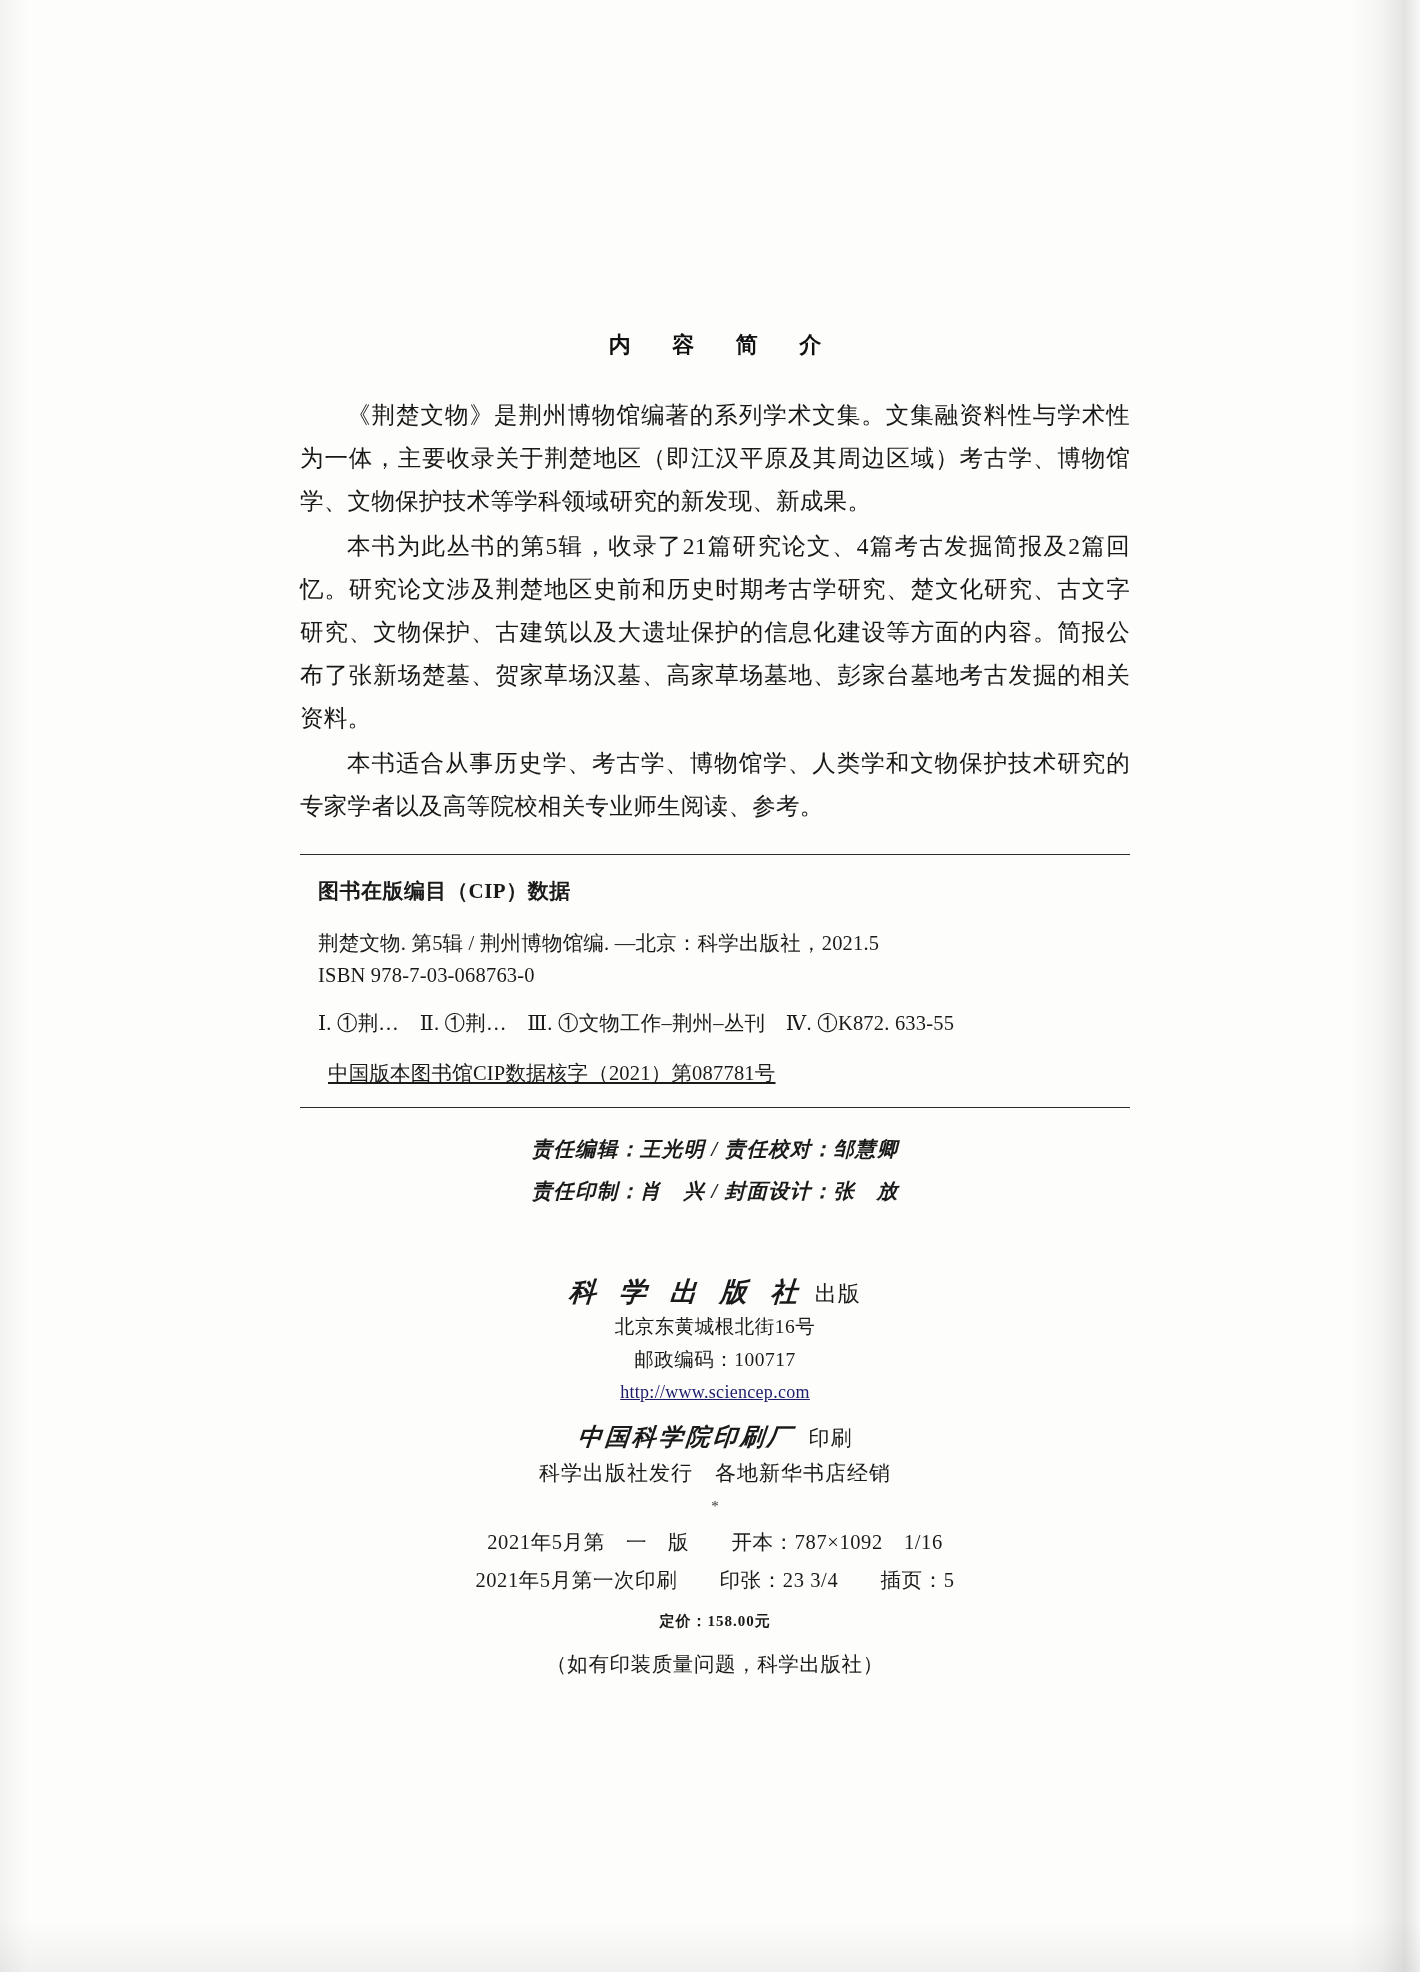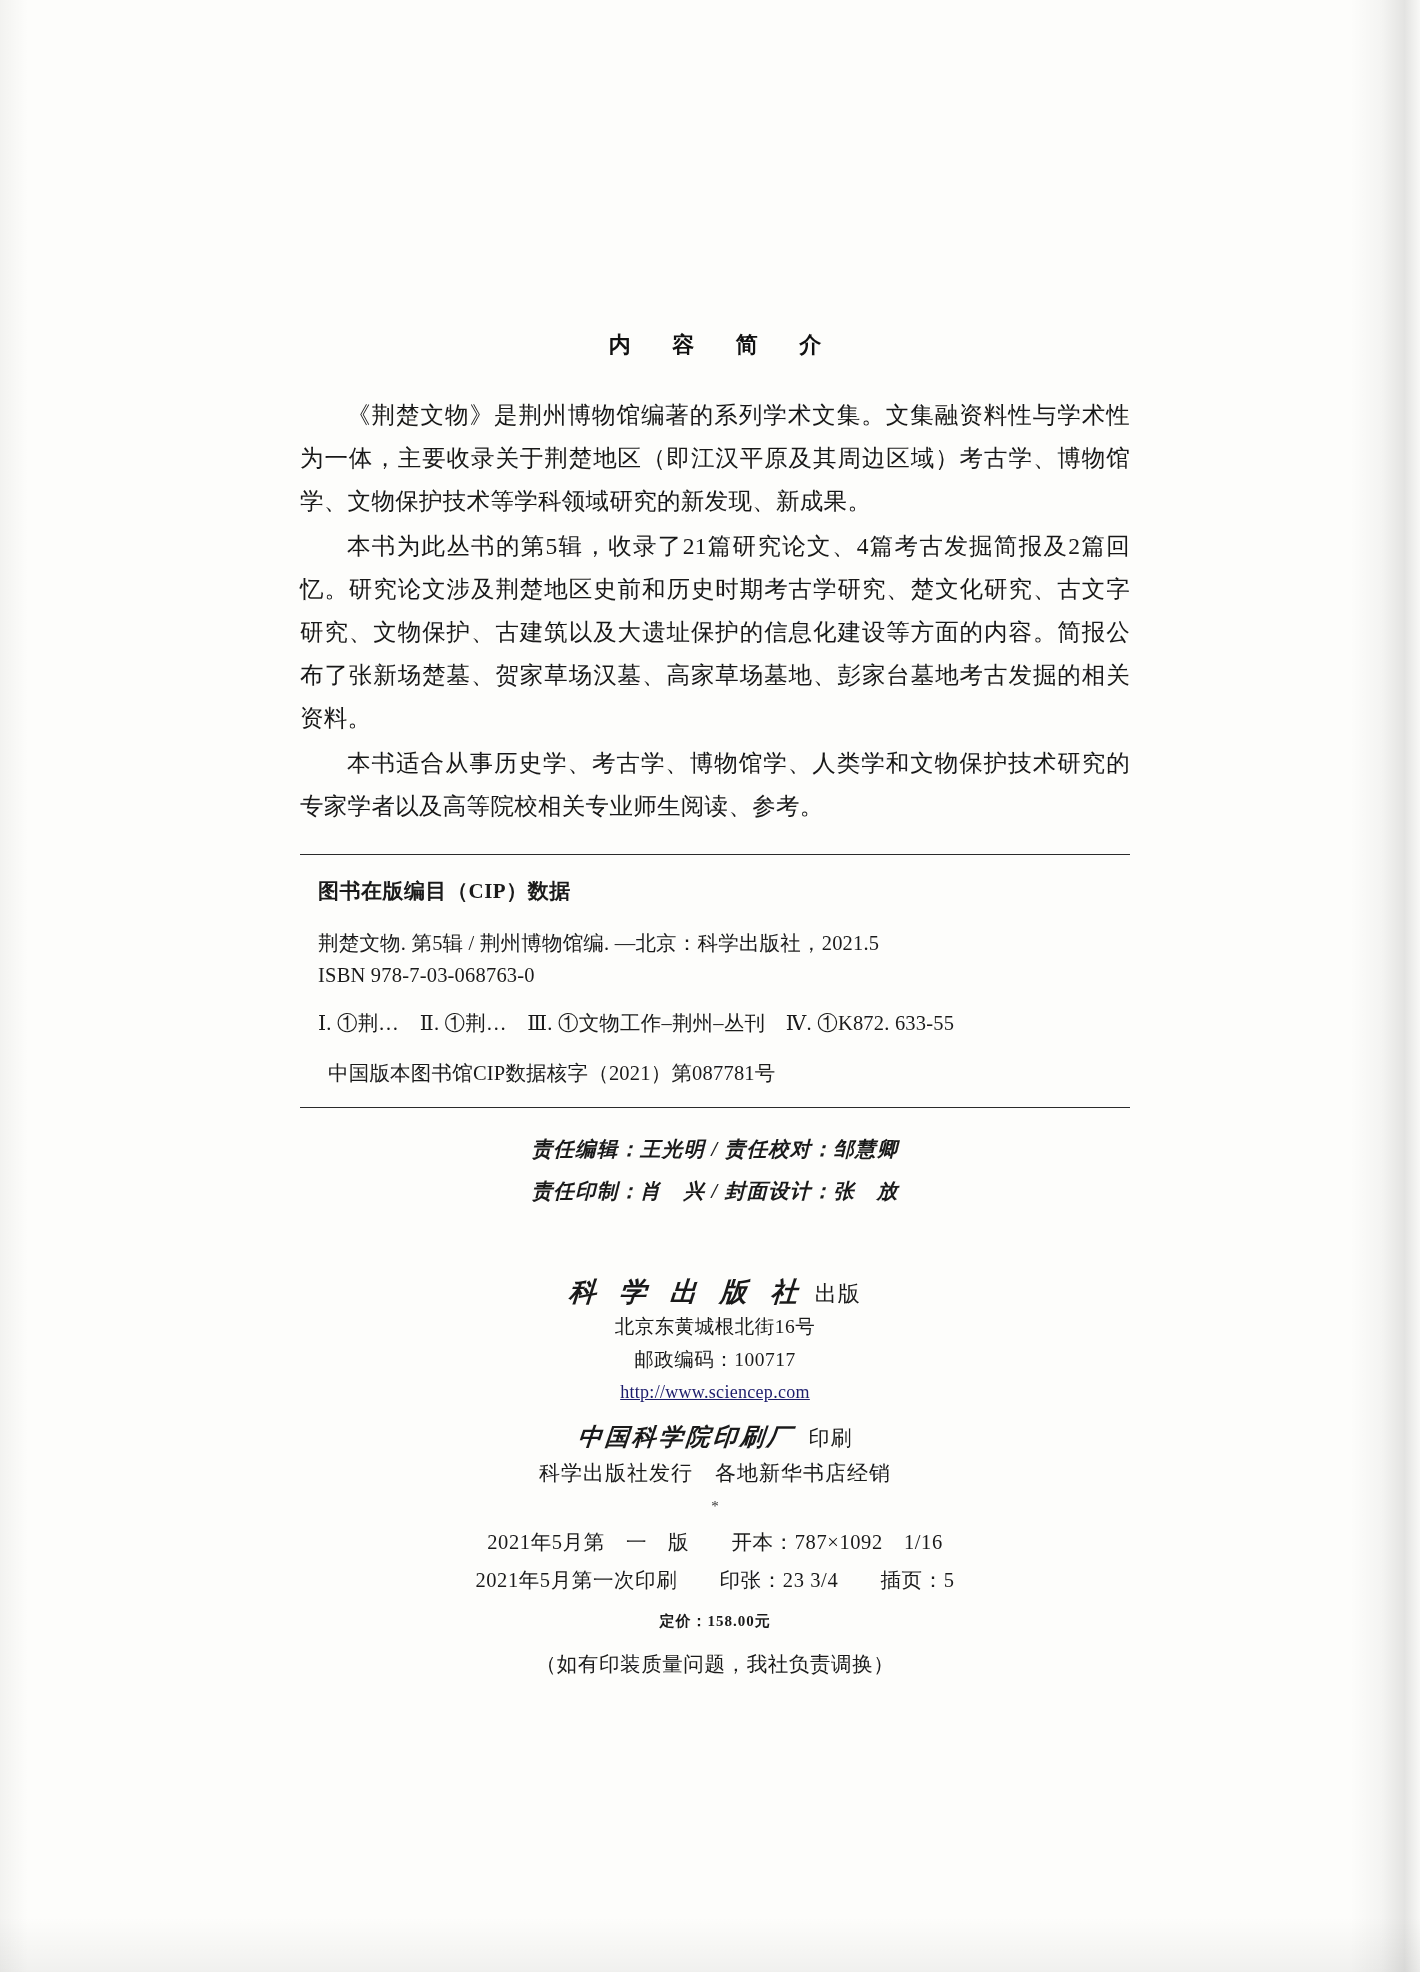--- a/index.html
+++ b/index.html
@@ -96,20 +96,21 @@
     line-height: 32px;
     margin-left: 18px;
     letter-spacing: 0.2px;
   }
   .cip-core {
     font-size: 20.5px;
     line-height: 32px;
     margin-left: 28px;
     margin-top: 18px;
     letter-spacing: 0.2px;
+    text-decoration: underline;
   }
   .rule-thin {
     border: none;
     border-top: 1.4px solid #2a2a2a;
     margin: 18px 0 0 0;
   }
 
   
   .credits {
     text-align: center;
@@ -263,17 +264,17 @@
         <span class="printer-logo">中国科学院印刷厂</span><span class="printer-suffix">印刷</span>
       </div>
       <div class="distrib-line">科学出版社发行　各地新华书店经销</div>
       <div class="star">*</div>
     </div>
 
     <div class="print-details">
       <div class="row">2021年5月第　一　版　　开本：787×1092　1/16</div>
       <div class="row">2021年5月第一次印刷　　印张：23 3/4　　插页：5</div>
       <div class="price-row">定价：158.00元</div>
-      <div class="note-row">（如有印装质量问题，我社负责调换）</div>
+      <div class="note-row">（如有印装质量问题，科学出版社）</div>
     </div>
 
   </div>
 </div>
 
 </body></html>

